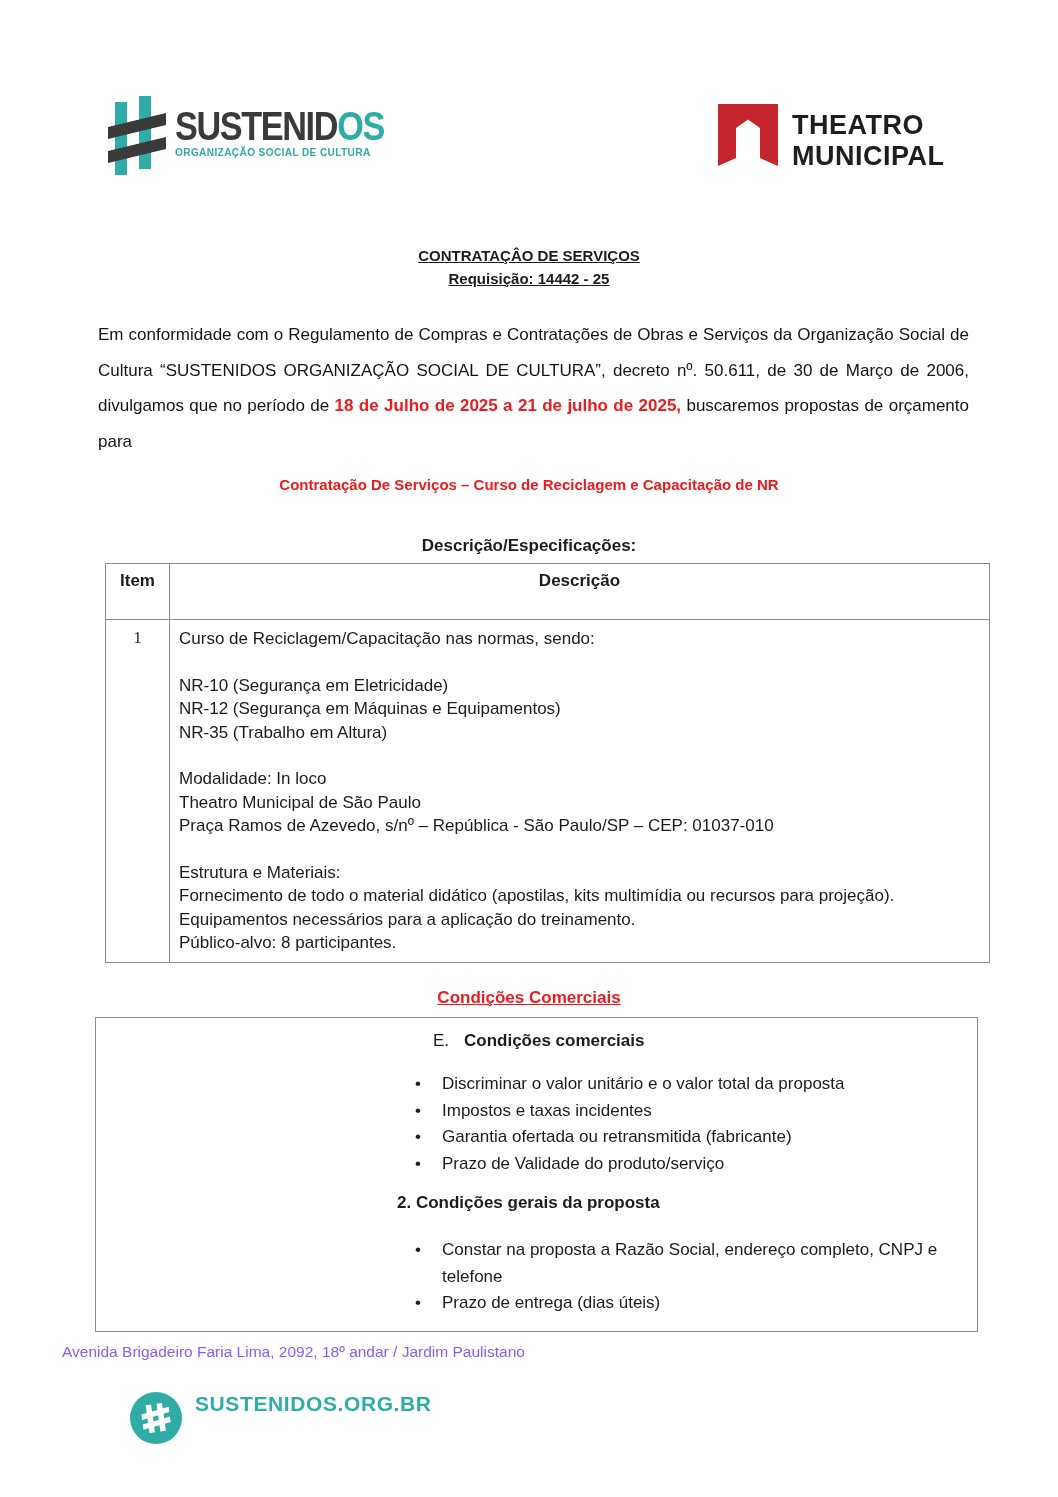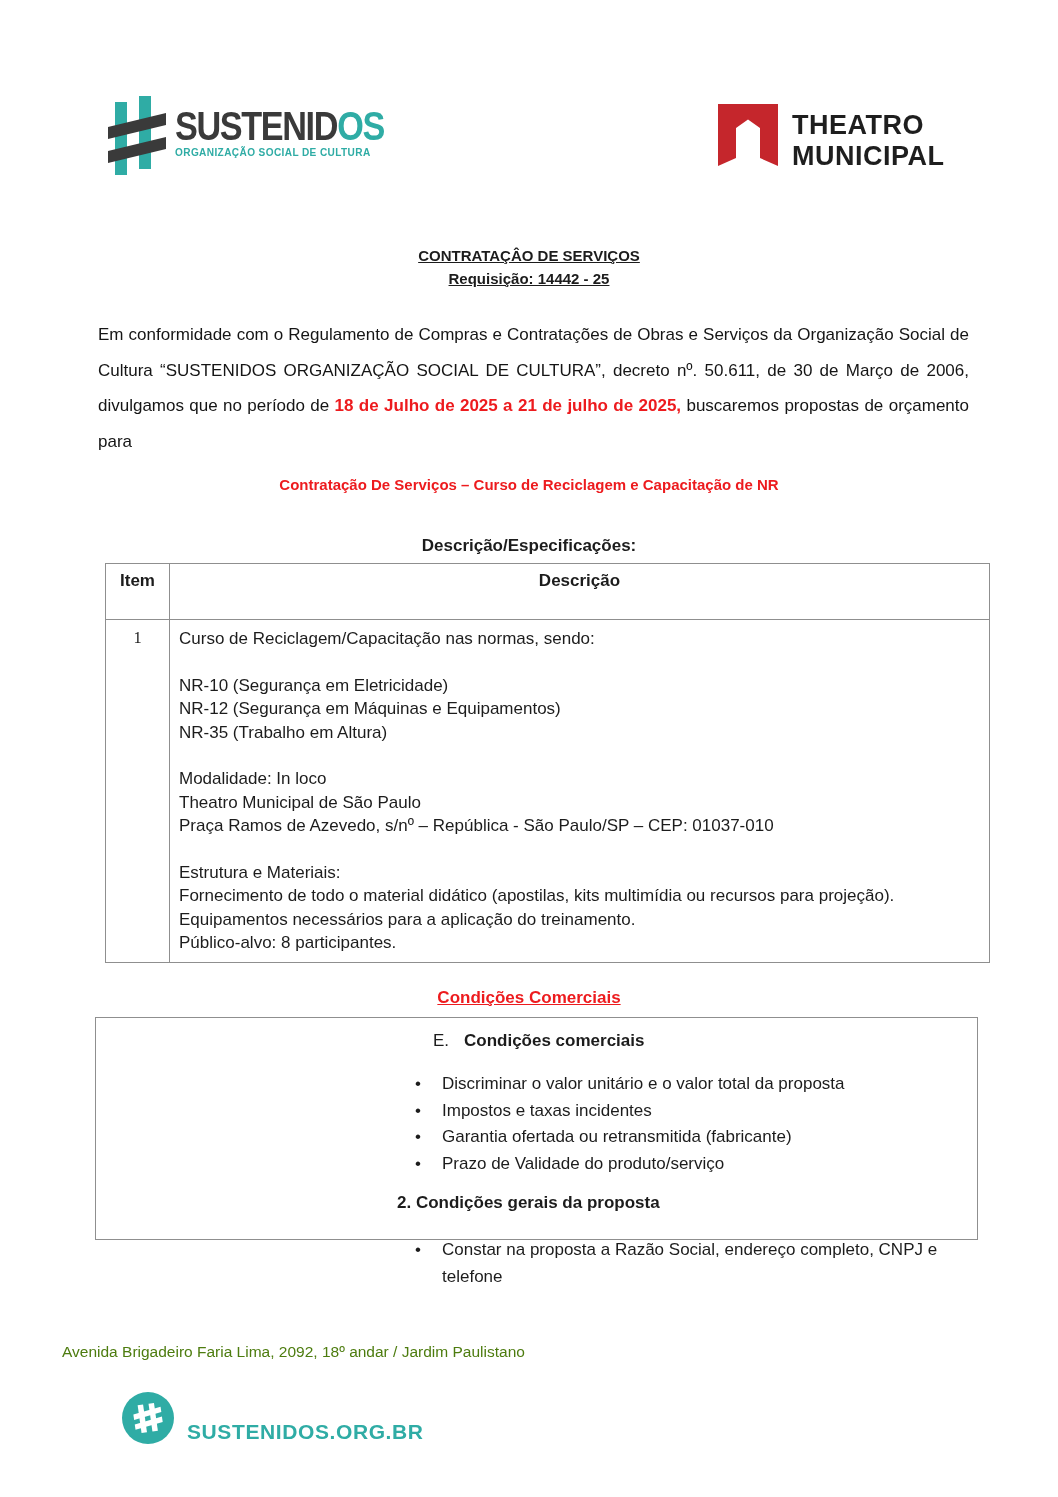--- a/index.html
+++ b/index.html
@@ -41,35 +41,35 @@
   .spec-table th,.spec-table td{border:1px solid var(--border-gray); vertical-align:top;}
   .spec-table th{font-size:17px; font-weight:700; padding:7px 4px 28px; text-align:center;}
   .col-item{width:64px;}
   .item-cell{font-family:"Liberation Serif", serif; font-size:16.5px; text-align:center; padding-top:8px;}
   .desc-cell{padding:7px 6px 6px 9px; font-size:17px; height:343px;}
   .desc-line{line-height:23.4px; min-height:23.4px; white-space:pre-wrap;}
 
   
   .cc-heading{position:absolute; left:0; top:988px; width:100%; text-align:center;
               font-size:17px; font-weight:700; color:var(--red); text-decoration:underline;}
-  .cc-box{position:absolute; left:95px; top:1017px; width:883px; height:223px;
+  .cc-box{position:absolute; left:95px; top:1017px; width:883px; height:315px;
           border:1px solid var(--border-gray);}
   .cc-inner{margin:11px 0 0 301px; width:556px; font-size:17px;}
   .cc-sec{padding-left:36px; line-height:23px;}
   .cc-sec .letter{display:inline-block; min-width:31px;}
   .cc-sec .bold,.cc-sub{font-weight:700;}
   .cc-box ul{list-style:none; margin-top:19px;}
   .cc-box li{position:relative; padding-left:45px; line-height:26.5px;}
   .cc-box li::before{content:"\2022"; position:absolute; left:18px; top:0;}
   .cc-sub{margin-top:14px; line-height:23px;}
   .cc-box ul.second{margin-top:23px;}
 
   
-  .footer-address{position:absolute; left:62px; top:1340px; font-size:15.5px; line-height:24.5px; color:#4d7c0f;}
-  .footer-logo{position:absolute; left:122px; top:1392px; display:flex; align-items:flex-end;}
+  .footer-address{position:absolute; left:62px; top:1340px; font-size:15.5px; line-height:24.5px; color:#8b5cf6;}
+  .footer-logo{position:absolute; left:130px; top:1392px; display:flex; align-items:flex-start;}
   .footer-site{margin-left:13px; font-size:21px; font-weight:700; letter-spacing:0.6px; color:var(--teal);}
 </style>
 </head>
 <body>
 
 <div class="page">
 
   <div class="logo-sustenidos">
     <svg width="58" height="84" viewBox="0 0 58 84">
       <rect class="f-teal" x="7" y="9" width="12" height="73"></rect>
@@ -148,20 +148,21 @@
 
       <li>Discriminar o valor unitário e o valor total da proposta</li>
           <li>Impostos e taxas incidentes</li>
           <li>Garantia ofertada ou retransmitida (fabricante)</li>
           <li>Prazo de Validade do produto/serviço</li>
         </ul>
       <div class="cc-sub">2. Condições gerais da proposta</div>
       <ul class="second">
 
       <li>Constar na proposta a Razão Social, endereço completo, CNPJ e telefone</li>
+          <li>Prazo de entrega (dias úteis)</li>
         </ul>
     </div>
   </div>
 
   <div class="footer-address">
     <div>Avenida Brigadeiro Faria Lima, 2092, 18º andar / Jardim Paulistano</div>
   </div>
 
   <div class="footer-logo">
     <svg width="52" height="52" viewBox="0 0 52 52">

